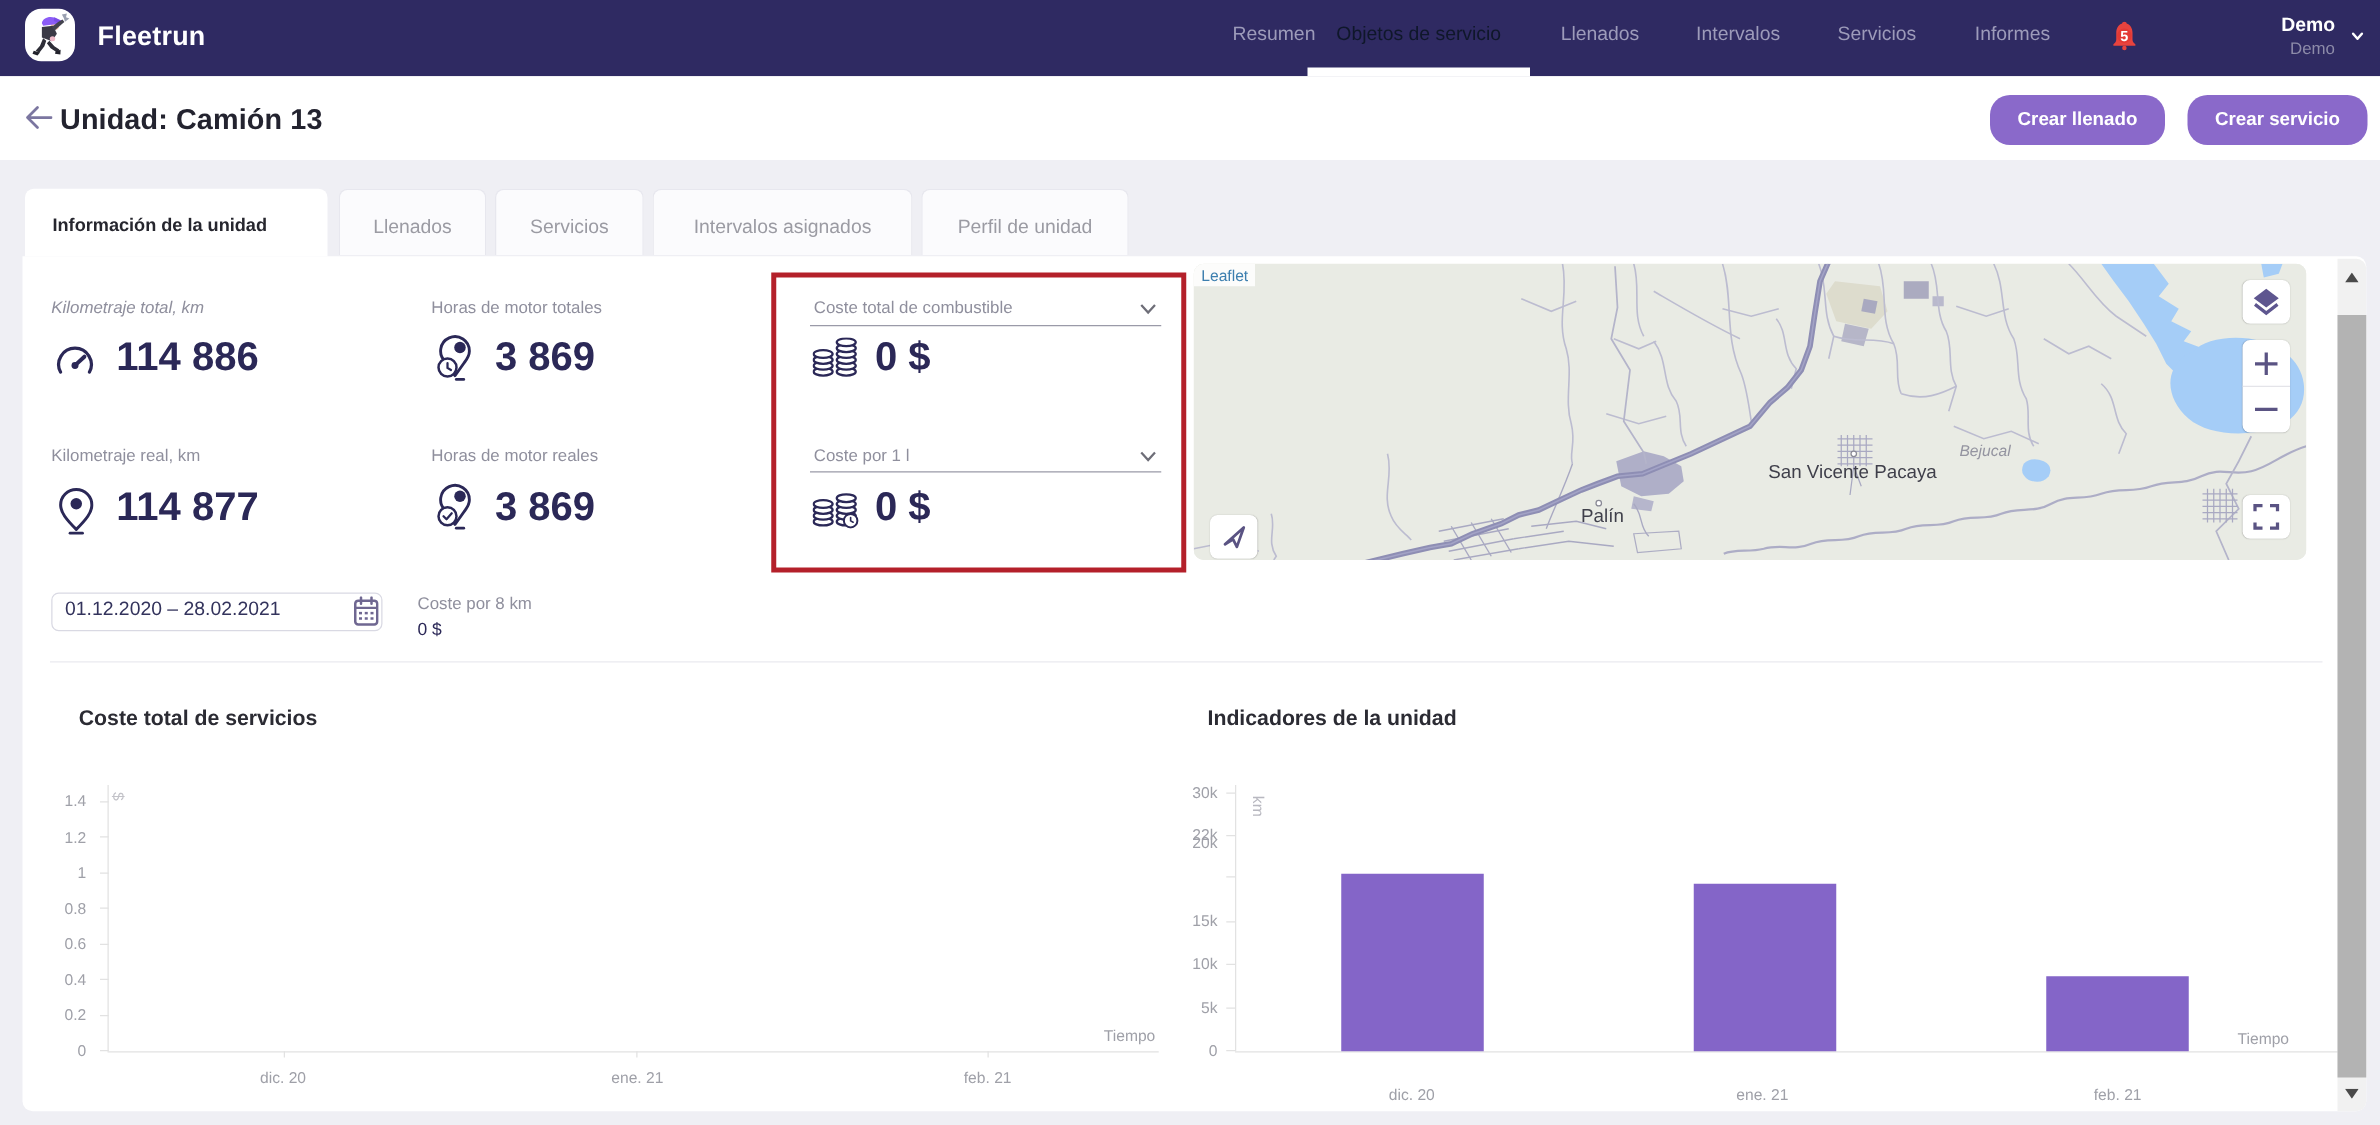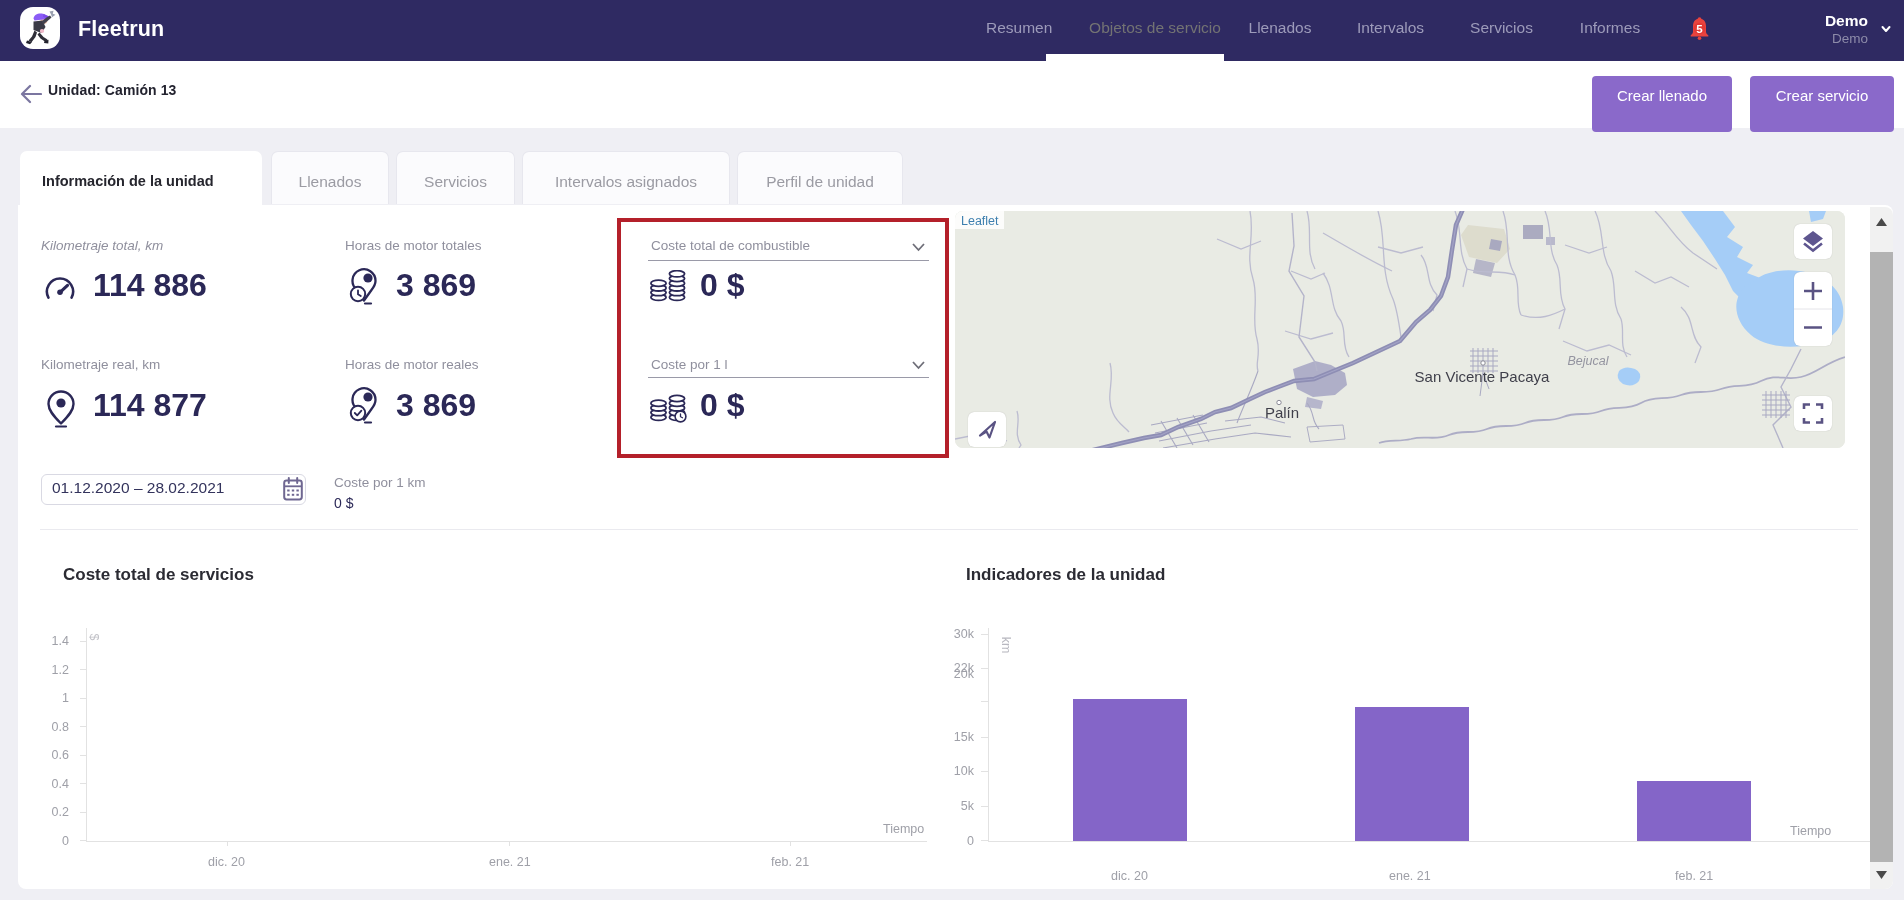--- a/index.html
+++ b/index.html
@@ -9,22 +9,22 @@
 
   
   #navbar { position:absolute; left:0; top:0; width:1904px; height:61px; background:#2F2A62; }
   .navitem { position:absolute; top:0; height:61px; line-height:56px; color:#9D9BBA; font-size:15.5px; text-align:center; white-space:nowrap; }
   #navind { position:absolute; left:1046px; top:54px; width:178px; height:7px; background:#fff; }
   #logo { position:absolute; left:20px; top:7px; width:40px; height:42px; background:#fff; border-radius:13px; }
   #brand { position:absolute; left:78px; top:0; height:61px; line-height:58px; color:#fff; font-size:21.5px; font-weight:700; letter-spacing:0.2px; }
 
   
   #pagehead { position:absolute; left:0; top:61px; width:1904px; height:67px; background:#fff; }
-  #ptitle { position:absolute; left:48px; top:82px; font-size:14px; color:#23232F; font-weight:700; letter-spacing:0.1px; }
-  .pbtn { position:absolute; top:76px; height:56px; background:#8A69CA; border-radius:4px; color:#fff; font-size:15px; font-weight:400; text-align:center; line-height:40px; }
+  #ptitle { position:absolute; left:48px; top:82px; font-size:23px; color:#23232F; font-weight:700; letter-spacing:0.1px; }
+  .pbtn { position:absolute; top:76px; height:40px; background:#8A69CA; border-radius:16px; color:#fff; font-size:15px; font-weight:700; text-align:center; line-height:40px; }
 
   
   .tab { position:absolute; top:151px; height:54px; border-radius:7px 7px 0 0; text-align:center; font-size:15.5px; line-height:60px; }
   .tab.off { background:#FBFBFD; border:1px solid #E7E7EE; border-bottom:none; color:#9B9BA3; height:53px; }
   .tab.on { background:#fff; color:#26262E; font-weight:700; font-size:14.5px; }
 
   
   #card { position:absolute; left:18px; top:205px; width:1875px; height:684px; background:#fff; border-radius:0 8px 8px 8px; }
   .glabel { position:absolute; color:#8F8F9D; font-size:13.5px; }
   .bigval { position:absolute; color:#2B2857; font-size:32px; font-weight:700; line-height:1; }
@@ -67,21 +67,21 @@
   <path d="M29.5 4.5 L33.5 3.8 L32.8 6.8 L35.5 7.8 L32 10.3 L31 7.3 Z" fill="#9AA0B0"></path>
   <path d="M14.5 23.5 L12 29.5 L8.5 33.5 L11.5 35.2 L15.5 30 L17 25.5 Z" fill="#2E2E38"></path>
   <path d="M19.5 25.5 L23.5 30 L27.5 32.5 L26 35.2 L20.5 31.5 L17.5 27.5 Z" fill="#2E2E38"></path>
   <ellipse cx="22" cy="24" rx="2.2" ry="2" fill="#EFB9C9"></ellipse>
   <path d="M7 33.5 L12 35 L10 37.3 L6 36 Z" fill="#22222c"></path>
   <path d="M24.5 34 L28.5 32.8 L28.3 36.5 L24 36 Z" fill="#22222c"></path>
 </svg>
 </div>
 <div id="brand">Fleetrun</div>
 <div class="navitem" style="left:958px;width:66px;margin-left:28px;">Resumen</div>
-<div class="navitem" style="left:1069px;width:132px;color:#737373;margin-left:20px;">Objetos de servicio</div>
+<div class="navitem" style="left:1069px;width:132px;color:#0f172a;">Objetos de servicio</div>
 <div class="navitem" style="left:1248px;width:64px;">Llenados</div>
 <div class="navitem" style="left:1356px;width:69px;">Intervalos</div>
 <div class="navitem" style="left:1470px;width:63px;">Servicios</div>
 <div class="navitem" style="left:1579px;width:62px;">Informes</div>
 <div id="bell" class="abs" style="left:1690px;top:17px;width:19px;height:24px;">
 <svg width="19" height="24" viewBox="0 0 19 24">
   <circle cx="9.5" cy="2.2" r="1.9" fill="#E8433E"></circle>
   <path d="M9.5 1.5 C5 1.5 3 5.2 3 9.2 L3 14.5 C3 16.2 2 17.3 0.7 18.3 L0.7 19.6 L18.3 19.6 L18.3 18.3 C17 17.3 16 16.2 16 14.5 L16 9.2 C16 5.2 14 1.5 9.5 1.5 Z" fill="#E8433E"></path>
   <circle cx="9.5" cy="21.3" r="1.8" fill="#E8433E"></circle>
   <circle cx="9.5" cy="11.5" r="5.8" fill="#E33934"></circle>
@@ -213,21 +213,21 @@
       <g fill="#6F6791">
         <rect x="4.2" y="12.5" width="2.4" height="2"></rect>
           <rect x="8.8" y="12.5" width="2.4" height="2"></rect>
           <rect x="13.4" y="12.5" width="2.4" height="2"></rect>
         <rect x="4.2" y="16.8" width="2.4" height="2"></rect>
           <rect x="8.8" y="16.8" width="2.4" height="2"></rect>
           <rect x="13.4" y="16.8" width="2.4" height="2"></rect>
       </g>
     </svg>
   </div>
-  <div class="glabel" style="left:316px;top:270px;">Coste por 1 km</div>
+  <div class="glabel" style="left:316px;top:270px;">Coste por 8 km</div>
   <div class="abs navy" style="left:316px;top:290px;font-size:14px;">0 $</div>
 
   <div class="abs" style="left:22px;top:324px;width:1818px;height:1px;background:#EAEAEF;"></div>
 
   <div class="ctitle" style="left:45px;top:360px;">Coste total de servicios</div>
   <div class="ylab" style="left:11px;top:429px;">1.4</div>
   <div class="ylab" style="left:11px;top:458px;">1.2</div>
   <div class="ylab" style="left:11px;top:486px;">1</div>
   <div class="ylab" style="left:11px;top:515px;">0.8</div>
   <div class="ylab" style="left:11px;top:543px;">0.6</div>

